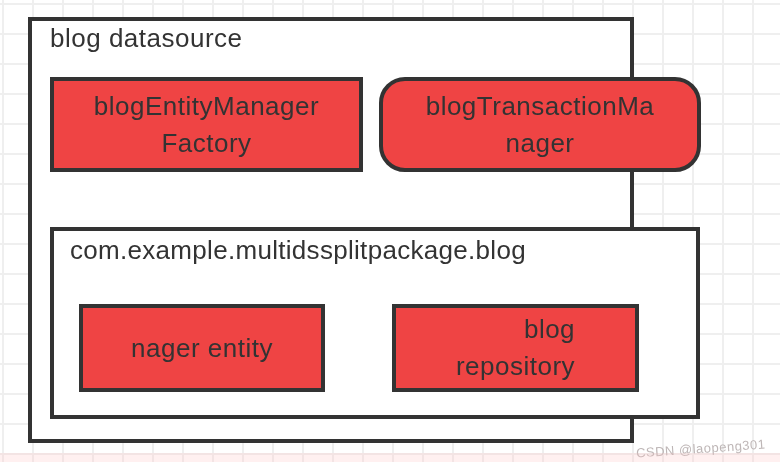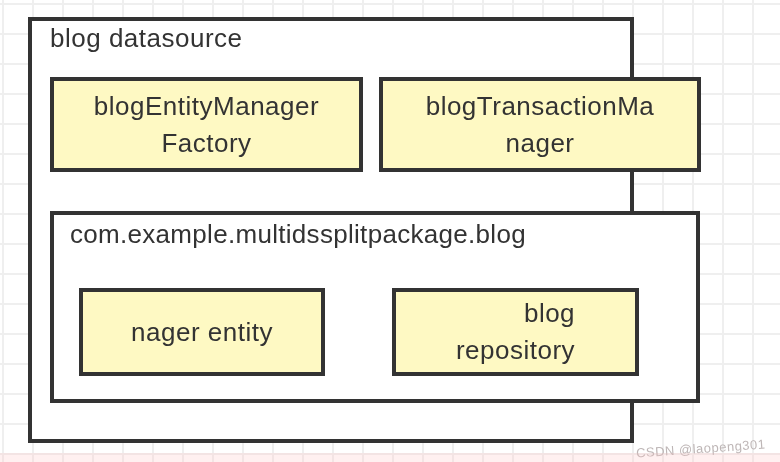--- a/index.html
+++ b/index.html
@@ -29,37 +29,37 @@
     position: absolute;
     left: 18px; top: 2px;
     font-size: 26px;
     font-weight: 500;
     letter-spacing: 0.5px;
     white-space: pre-line;
   }
   .bean-box {
     position: absolute;
     box-sizing: border-box;
-    background: #fef9c3;
+    background: #ef4444;
     border: 4px solid #333333;
     display: flex;
     align-items: center;
     justify-content: center;
     text-align: center;
     font-size: 26px;
     font-weight: 500;
     line-height: 37px;
     letter-spacing: 0.5px;
   }
   .bean-label { white-space: pre-line; }
   .box-emf { left: 18px; top: 56px; width: 313px; height: 95px; }
-  .box-tm  { left: 347px; top: 56px; width: 322px; height: 95px; }
+  .box-tm  { left: 347px; top: 56px; width: 322px; height: 95px; border-radius: 26px; }
   .package-box {
     position: absolute;
-    left: 18px; top: 190px;
+    left: 18px; top: 206px;
     width: 650px; height: 192px;
     box-sizing: border-box;
     background: #ffffff;
     border: 4px solid #333333;
   }
   .package-title {
     position: absolute;
     left: 16px; top: 4px;
     font-size: 26px;
     font-weight: 500;

